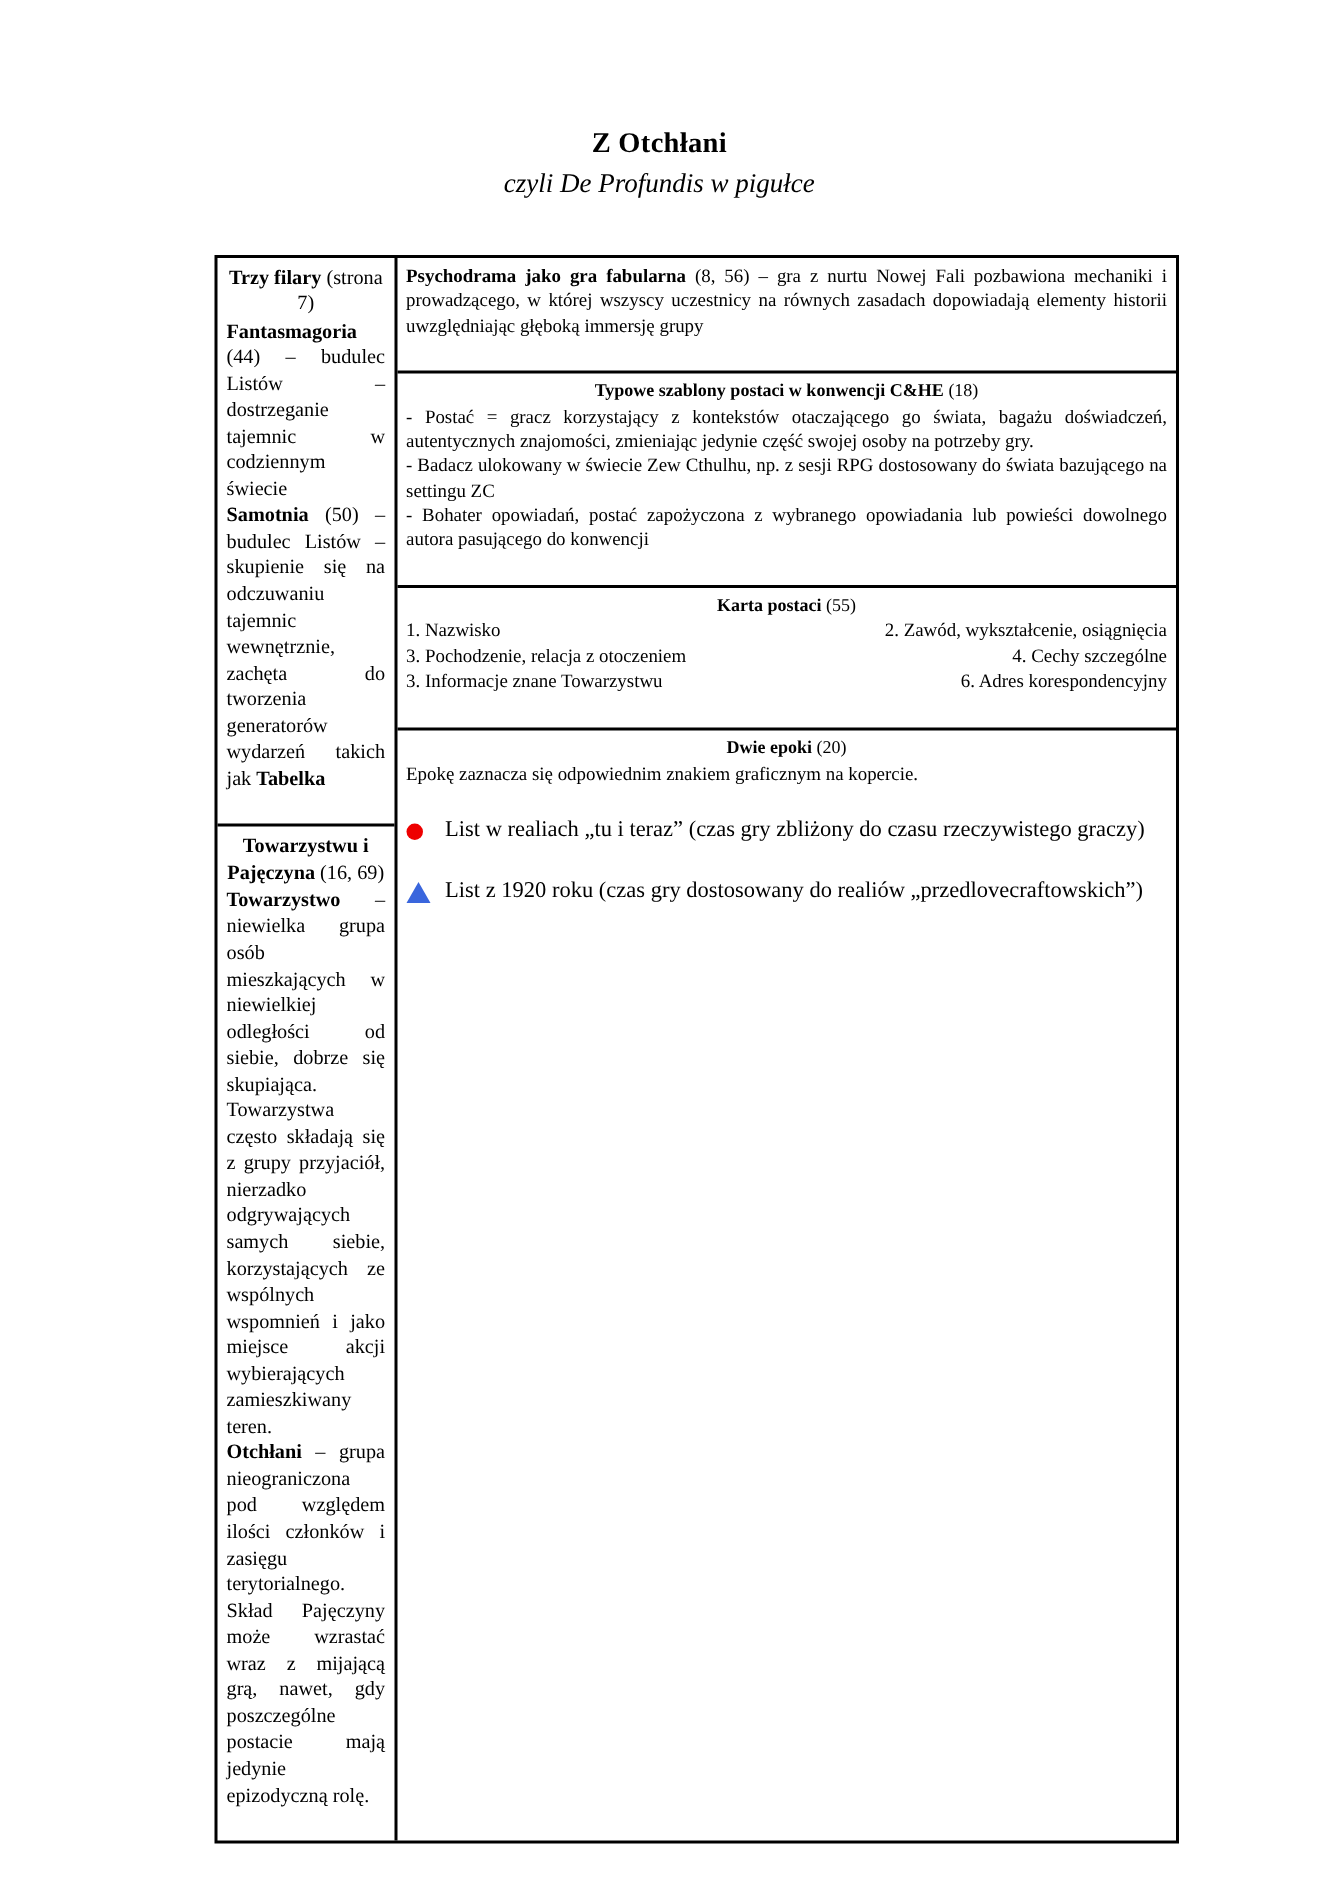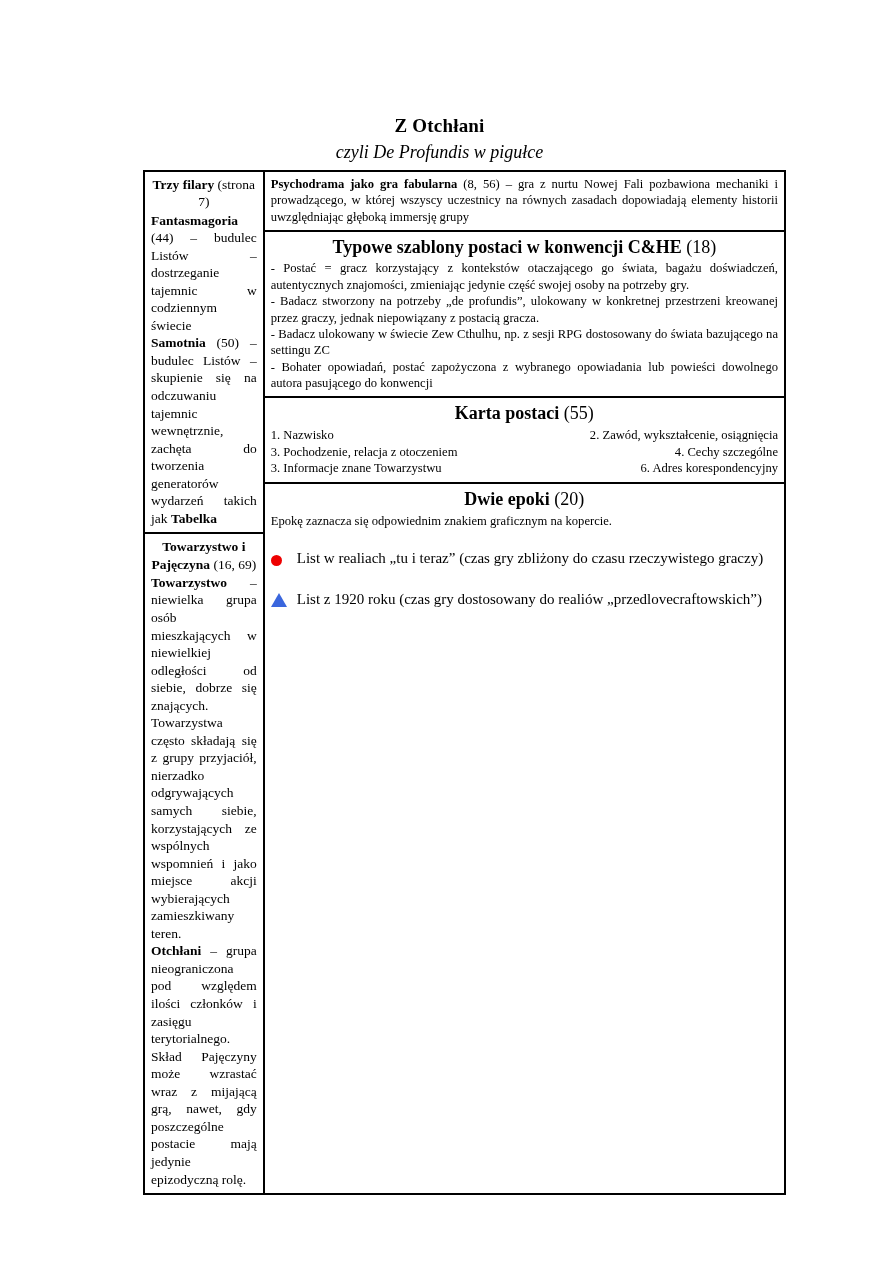--- a/index.html
+++ b/index.html
@@ -14,21 +14,21 @@
     font-family: "Liberation Serif", "DejaVu Serif", serif;
     color: #000000;
     position: relative;
     overflow: hidden;
   }
 
   
   .title-block {
     position: absolute;
     left: 0;
-    top: 114px;
+    top: 84px;
     width: 879px;
     text-align: center;
   }
   .doc-title {
     font-size: 19px;
     font-weight: bold;
     line-height: 1.25;
     letter-spacing: 0.2px;
   }
   .doc-subtitle {
@@ -63,21 +63,21 @@
   .col-right {
     flex: 1 1 auto;
     box-sizing: border-box;
     display: flex;
     flex-direction: column;
   }
 
   
   .box {
     box-sizing: border-box;
-    padding: 4px 6px 5px 6px;
+    padding: 4px 6px 22px 6px;
     border-bottom: 2px solid #000000;
   }
   .box:last-child {
     border-bottom: none;
   }
   .box-head {
     text-align: center;
     font-size: 13.5px;
     line-height: 1.28;
     margin-bottom: 1px;
@@ -105,21 +105,21 @@
     font-size: 13.5px;
   }
 
   
   .col-right .box-head,
   .col-right .box-body {
     font-size: 12.6px;
     line-height: 1.30;
   }
   .col-right .box-head {
-    font-size: 18px;
+    font-size: 12px;
   }
 
   
   .spacer {
     flex: 1 1 auto;
   }
 
   
   .karta-line {
     display: flex;
@@ -192,24 +192,24 @@
           <b>Trzy filary</b><span> (strona 7)</span>
         </div>
         <div class="box-body">
           <p><b>Fantasmagoria</b><span> (44) – budulec Listów – dostrzeganie tajemnic w codziennym świecie</span></p>
           <p><b>Samotnia</b><span> (50) – budulec Listów – skupienie się na odczuwaniu tajemnic wewnętrznie, zachęta do tworzenia generatorów wydarzeń takich jak </span><b>Tabelka</b></p>
         </div>
       </div>
 
       <div class="box">
         <div class="box-head">
-          <b>Towarzystwo i Pajęczyna</b><span> (16, 69)</span>
-        </div>
-        <div class="box-body">
-          <p><b>Towarzystwo</b><span> – niewielka grupa osób mieszkających w niewielkiej odległości od siebie, dobrze się znających. Towarzystwa często składają się z grupy przyjaciół, nierzadko odgrywających samych siebie, korzystających ze wspólnych wspomnień i jako miejsce akcji wybierających zamieszkiwany teren.</span></p>
+          <b>Towarzystwu i Pajęczyna</b><span> (16, 69)</span>
+        </div>
+        <div class="box-body">
+          <p><b>Towarzystwo</b><span> – niewielka grupa osób mieszkających w niewielkiej odległości od siebie, dobrze się skupiająca. Towarzystwa często składają się z grupy przyjaciół, nierzadko odgrywających samych siebie, korzystających ze wspólnych wspomnień i jako miejsce akcji wybierających zamieszkiwany teren.</span></p>
           <p><b>Otchłani</b><span> – grupa nieograniczona pod względem ilości członków i zasięgu terytorialnego. Skład Pajęczyny może wzrastać wraz z mijającą grą, nawet, gdy poszczególne postacie mają jedynie epizodyczną rolę.</span></p>
 
         </div>
         <div class="spacer"></div>
       </div>
 
     </div>
 
     <div class="col-right">
 
@@ -218,21 +218,20 @@
           <p><b>Psychodrama jako gra fabularna</b><span> (8, 56) – gra z nurtu Nowej Fali pozbawiona mechaniki i prowadzącego, w której wszyscy uczestnicy na równych zasadach dopowiadają elementy historii uwzględniając głęboką immersję grupy</span></p>
         </div>
       </div>
 
       <div class="box">
         <div class="box-head">
           <b>Typowe szablony postaci w konwencji C&amp;HE</b><span> (18)</span>
         </div>
         <div class="box-body">
           <p>- Postać = gracz korzystający z kontekstów otaczającego go świata, bagażu doświadczeń, autentycznych znajomości, zmieniając jedynie część swojej osoby na potrzeby gry.</p>
-          <p>- Badacz stworzony na potrzeby „de profundis”, ulokowany w konkretnej przestrzeni kreowanej przez graczy, jednak niepowiązany z postacią gracza.</p>
           <p>- Badacz ulokowany w świecie Zew Cthulhu, np. z sesji RPG dostosowany do świata bazującego na settingu ZC</p>
           <p>- Bohater opowiadań, postać zapożyczona z wybranego opowiadania lub powieści dowolnego autora pasującego do konwencji</p>
         </div>
       </div>
 
       <div class="box">
         <div class="box-head">
           <b>Karta postaci</b><span> (55)</span>
         </div>
         <div class="karta-line">

